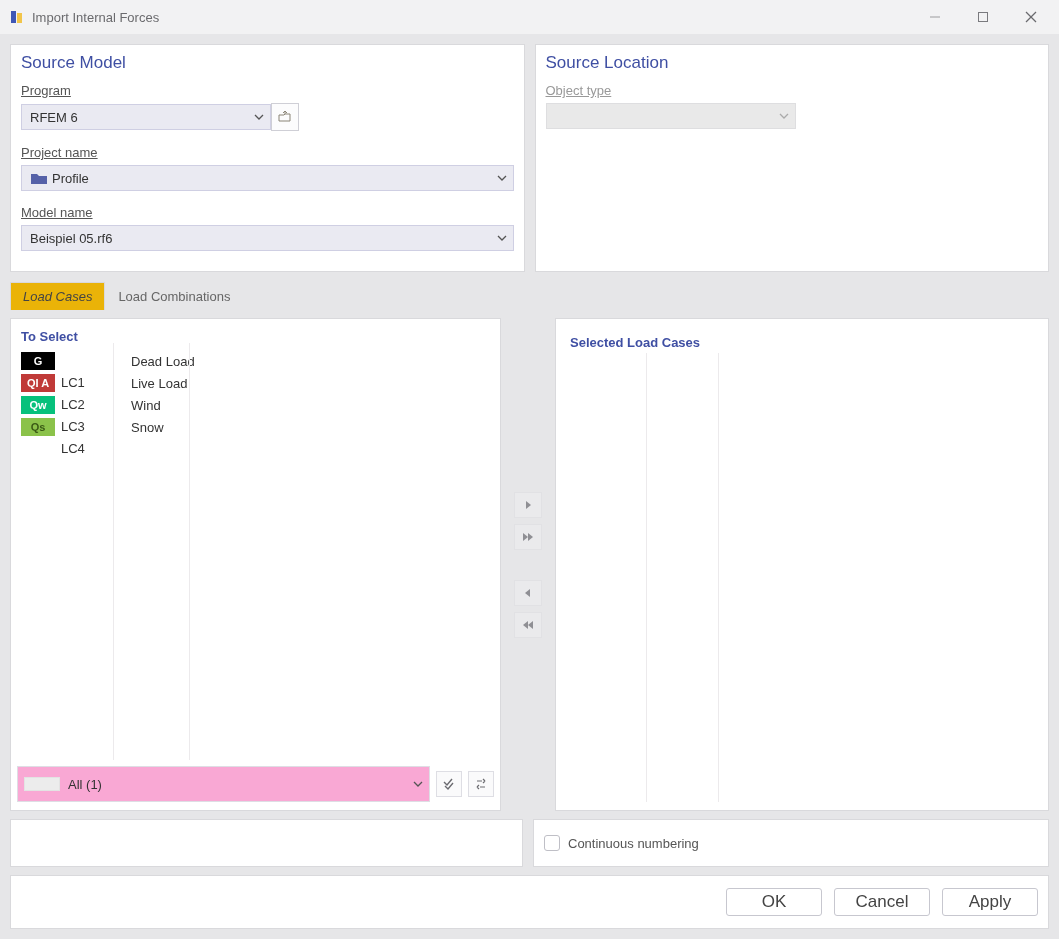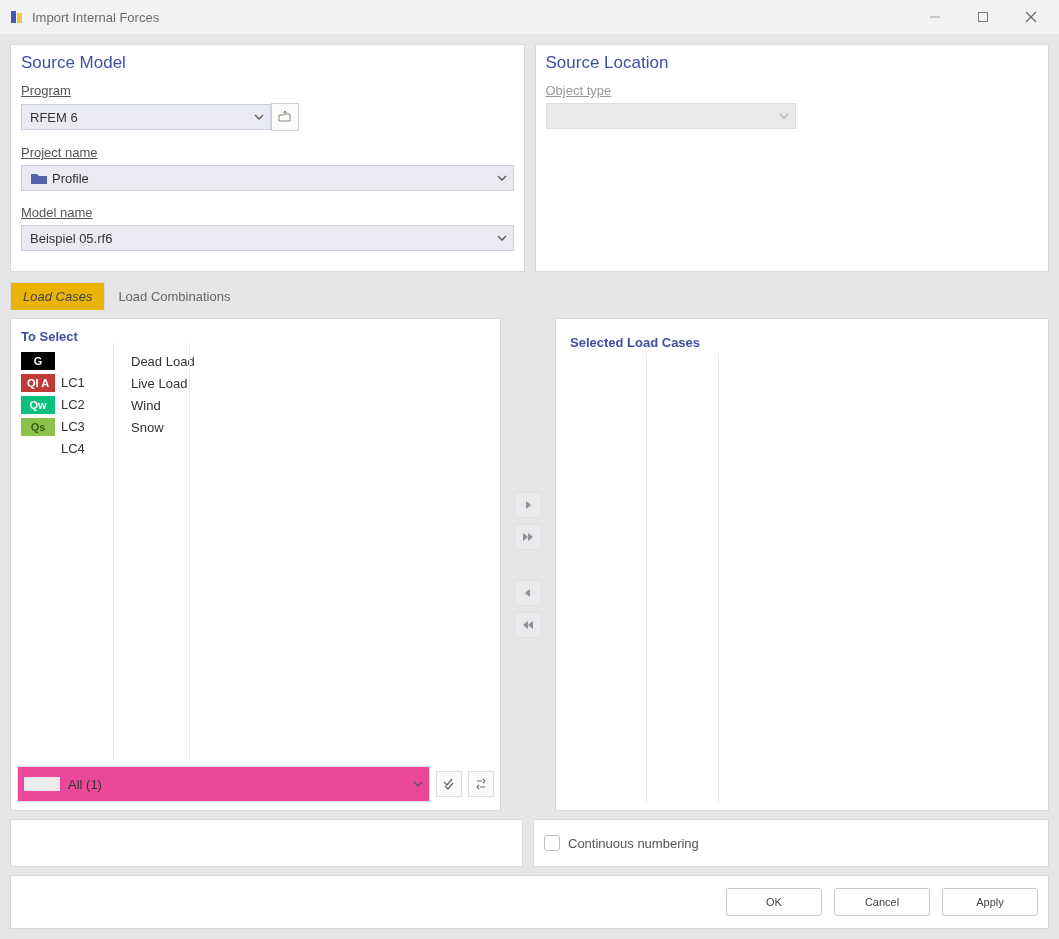--- a/index.html
+++ b/index.html
@@ -47,21 +47,21 @@
   .list-panel-inner { flex:1; position:relative; padding:6px 8px 4px; }
   .list-heading { color:#3f4fa3; font-weight:600; font-size:13px; margin:4px 0 6px 2px; }
   .lc-row { display:flex; align-items:center; height:22px; padding-left:2px; }
   .lc-tag { width:34px; height:18px; display:flex; align-items:center; justify-content:center; font-size:11px; color:#fff; margin-right:6px; font-weight:600; }
   .lc-code { width:70px; color:#333;margin-top:43px; }
   .lc-desc { color:#333; }
   .vsep1 { position:absolute; top:24px; bottom:2px; left:102px; width:1px; background:#eceaec; }
   .vsep2 { position:absolute; top:24px; bottom:2px; left:178px; width:1px; background:#eceaec; }
 
   .list-footer { display:flex; align-items:center; gap:6px; padding:4px 6px 8px; }
-  .filter-drop { flex:1; height:36px; border:1px solid #dedee4; background:#ec4899; display:flex; align-items:center; padding:0 6px; }
+  .filter-drop { flex:1; height:36px; border:1px solid #dedee4; background:#f9a8d4; display:flex; align-items:center; padding:0 6px; }
   .filter-drop .swatch { width:36px; height:14px; background:#ececec; border:1px solid #e3e3e3; margin-right:8px; }
   .filter-drop .arrow { margin-left:auto; }
   .tiny-btn { width:26px; height:26px; border:1px solid #dedee4; background:#fafafb; display:flex; align-items:center; justify-content:center; }
 
   .transfer-col { width:54px; display:flex; flex-direction:column; align-items:center; justify-content:center; gap:6px; }
   .t-btn { width:28px; height:26px; background:#eaeaec; border:1px solid #e1e1e4; display:flex; align-items:center; justify-content:center; color:#8b8b90; }
 
   .selected-panel { background:#fff; border:1px solid #d9d9dc; flex:1; display:flex; flex-direction:column; position:relative; }
   .selected-panel .list-heading { margin:16px 0 6px 14px; }
   .selected-vsep1 { position:absolute; top:34px; bottom:8px; left:90px; width:1px; background:#eceaec; }
@@ -69,21 +69,21 @@
 
   
   .lower-row { display:flex; gap:10px; height:48px; }
   .lower-left { background:#fff; border:1px solid #d9d9dc; width:513px; }
   .lower-right { background:#fff; border:1px solid #d9d9dc; flex:1; display:flex; align-items:center; padding:0 10px; gap:8px; }
   .checkbox { width:16px; height:16px; border:1px solid #bfbfc6; border-radius:3px; background:#fff; }
   .chk-label { color:#555; }
 
   
   .bottom-bar { background:#fff; border:1px solid #d9d9dc; padding:12px 10px; display:flex; justify-content:flex-end; gap:12px; }
-  .main-btn { width:96px; height:28px; border:1px solid #c7c7cf; border-radius:3px; background:#fff; display:flex; align-items:center; justify-content:center; color:#444; font-size:11px; }
+  .main-btn { width:96px; height:28px; border:1px solid #c7c7cf; border-radius:3px; background:#fff; display:flex; align-items:center; justify-content:center; color:#444; font-size:17px; }
 
   .arrow svg { width:10px; height:10px; }
 </style>
 </head>
 <body>
 
 <div class="window">
 
   <div class="titlebar">
     <div class="icon-box">

